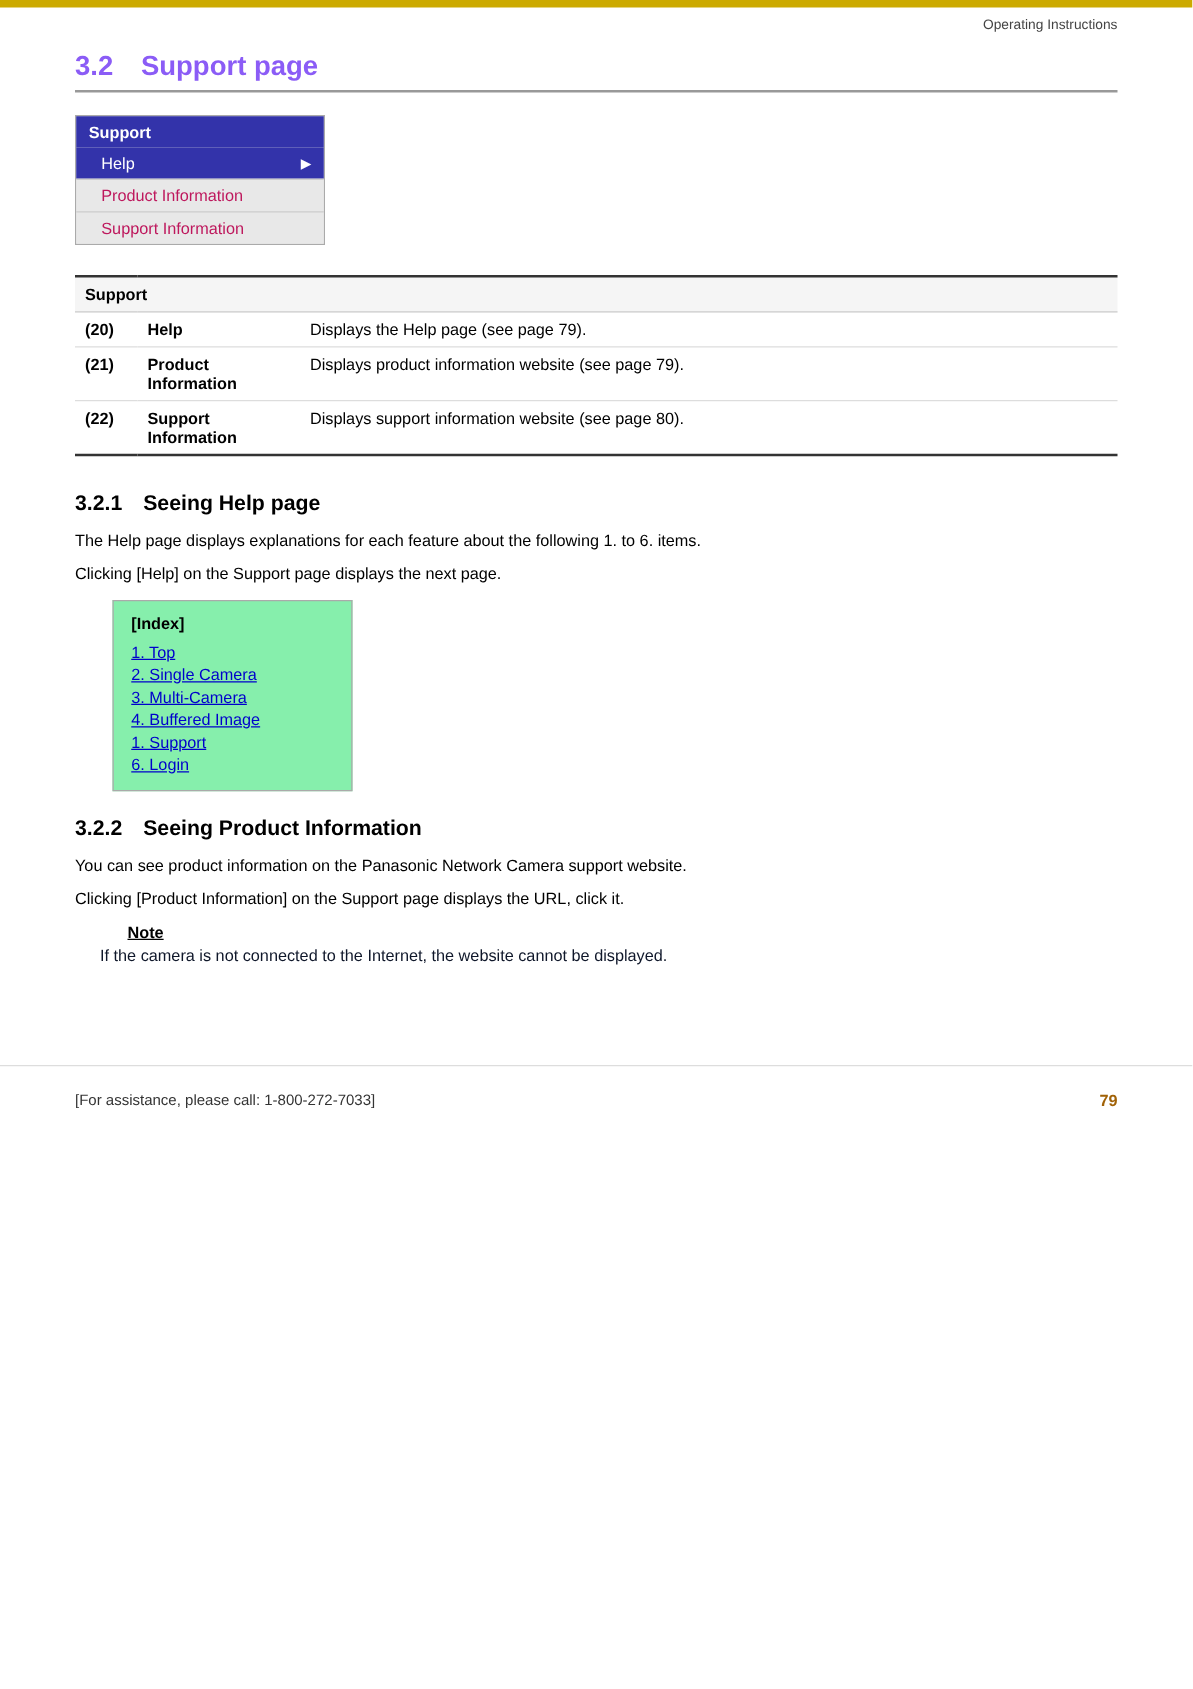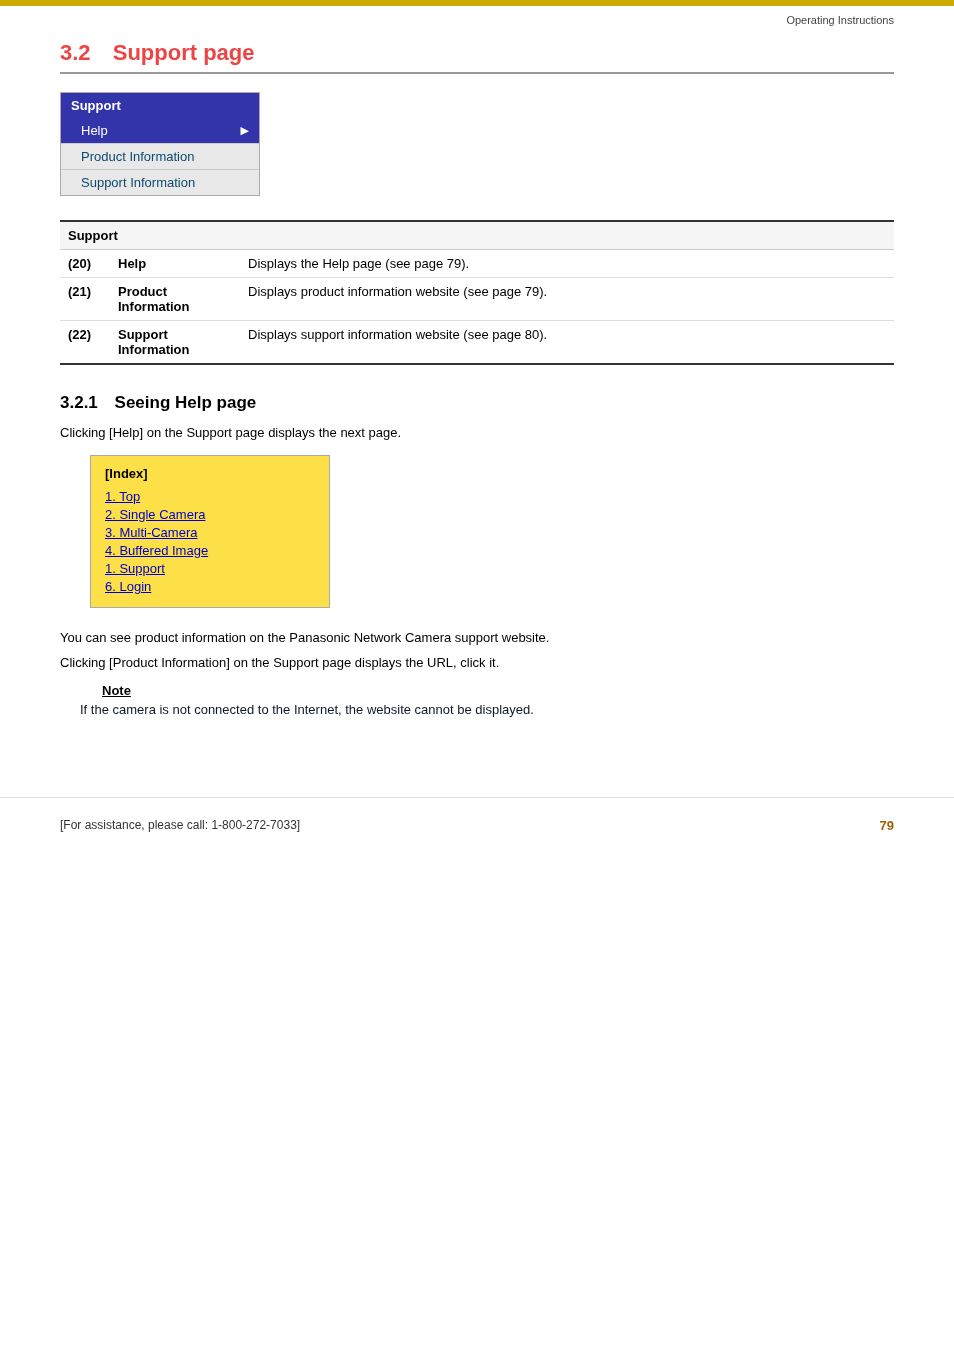--- a/index.html
+++ b/index.html
@@ -39,21 +39,21 @@
 
     
     .content {
       padding: 10px 60px 40px 60px;
     }
 
     
     .section-title {
       font-size: 22px;
       font-weight: bold;
-      color: #ef4444;
+      color: #8b5cf6;
       margin-bottom: 18px;
       border-bottom: 2px solid #999;
       padding-bottom: 6px;
     }
     .section-title .section-num {
       margin-right: 16px;
     }
 
     
     .menu-mockup {
@@ -78,21 +78,21 @@
       align-items: center;
       justify-content: space-between;
       font-size: 13px;
     }
     .menu-item-highlighted .arrow {
       font-size: 11px;
       color: #fff;
     }
     .menu-item {
       background: #e8e8e8;
-      color: #0c4a6e;
+      color: #be185d;
       padding: 5px 10px 5px 20px;
       font-size: 13px;
       border-top: 1px solid #ccc;
     }
 
     
     .info-table {
       width: 100%;
       border-collapse: collapse;
       margin-bottom: 28px;
@@ -142,22 +142,22 @@
     .body-text {
       font-size: 13px;
       color: #000;
       margin-bottom: 6px;
       line-height: 1.5;
     }
 
     
     .index-box {
       border: 1px solid #aaa;
-      background: #fde047;
-      width: 240px;
+      background: #86efac;
+      width: 192px;
       padding: 10px 14px;
       margin: 12px 0 20px 30px;
     }
     .index-box .index-title {
       font-weight: bold;
       font-size: 13px;
       margin-bottom: 8px;
     }
     .index-box a {
       display: block;
@@ -255,32 +255,37 @@
           <td class="col-desc">Displays support information website (see page 80).</td>
         </tr>
       </tbody>
     </table>
 
     <h3 class="subsection-title">
       <span class="subsection-num">3.2.1</span>
       <span>Seeing Help page</span>
     </h3>
 
+    <p class="body-text">The Help page displays explanations for each feature about the following 1. to 6. items.</p>
     <p class="body-text">Clicking [Help] on the Support page displays the next page.</p>
 
     <div class="index-box">
       <div class="index-title">[Index]</div>
       <a href="#">1. Top</a>
       <a href="#">2. Single Camera</a>
       <a href="#">3. Multi-Camera</a>
       <a href="#">4. Buffered Image</a>
       <a href="#">1. Support</a>
       <a href="#">6. Login</a>
     </div>
 
+    <h3 class="subsection-title">
+      <span class="subsection-num">3.2.2</span>
+      <span>Seeing Product Information</span>
+    </h3>
 
     <p class="body-text">You can see product information on the Panasonic Network Camera support website.</p>
     <p class="body-text">Clicking [Product Information] on the Support page displays the URL, click it.</p>
 
     <div class="note-title">Note</div>
     <p class="note-text">If the camera is not connected to the Internet, the website cannot be displayed.</p>
 
   </div>
 
   <div class="footer">

